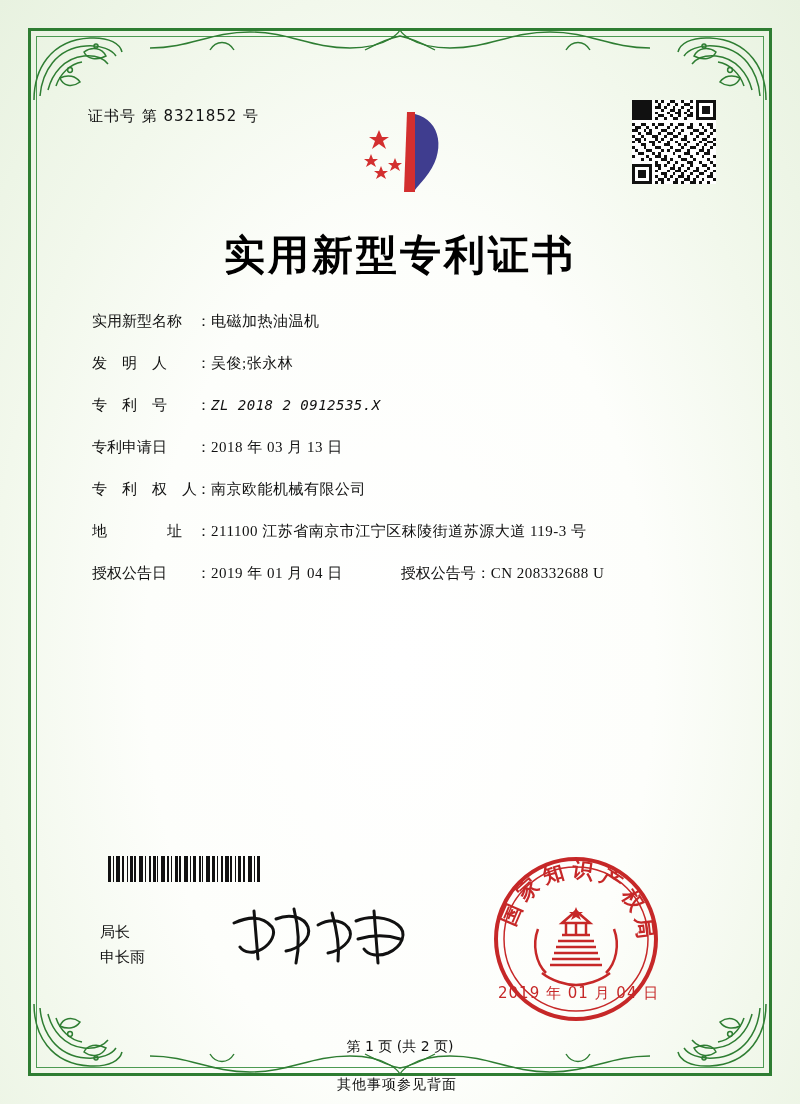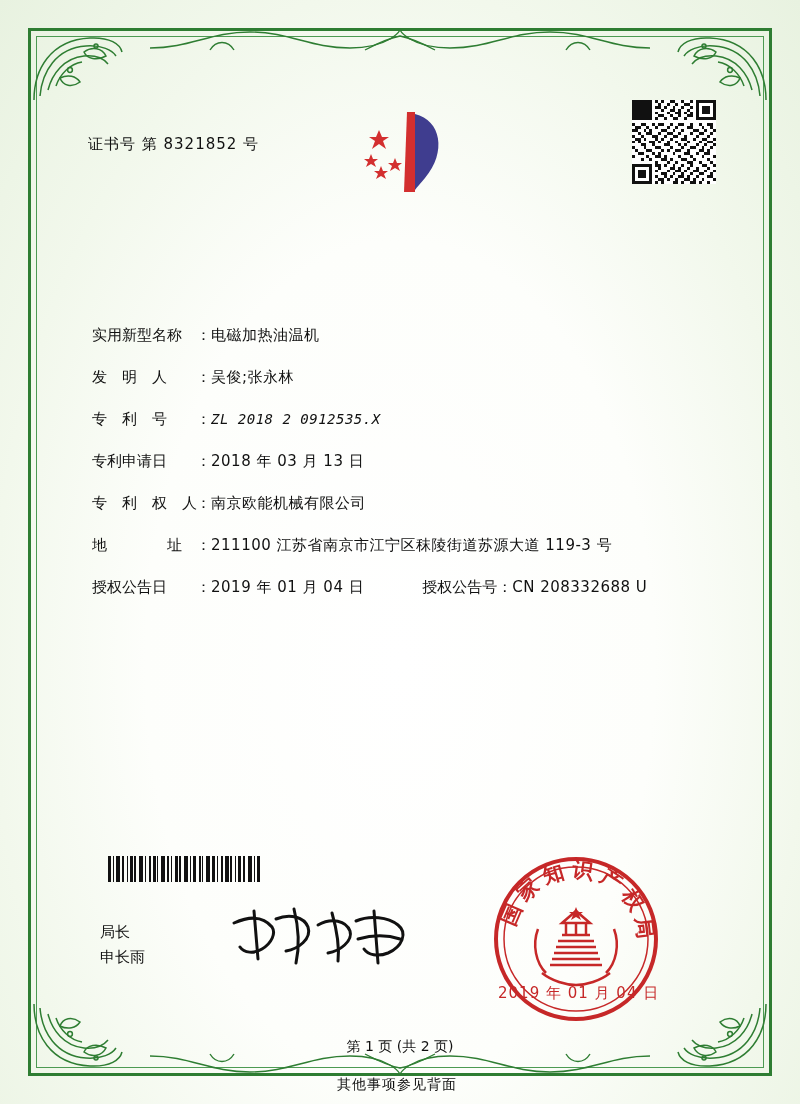--- a/index.html
+++ b/index.html
@@ -59,21 +59,20 @@
   .edge-bottom svg { width: 100%; height: 100%; display:block; transform: scaleY(-1); }
 
   
   .cert-no {
     position: absolute;
     left: 88px; top: 107px;
     font-size: 15px;
     letter-spacing: 1px;
     color: #111;
     white-space: nowrap;
-    margin-top: 28px;
   }
 
   .logo {
     position: absolute;
     left: 355px; top: 100px;
     width: 100px; height: 100px;
   }
   .logo svg { width: 100%; height: 100%; display:block; }
 
   .qr {
@@ -90,38 +89,38 @@
     font-family: "DejaVu Serif", "Liberation Serif", serif;
     font-weight: bold;
     font-size: 41px;
     letter-spacing: 3px;
     color: #000;
   }
 
   
   .fields {
     position: absolute;
-    left: 92px; top: 326px;
+    left: 92px; top: 312px;
     width: 620px;
     font-size: 15px;
     color: #111;
   }
   .field-row {
     display: flex;
     align-items: baseline;
     margin-bottom: 23px;
     white-space: nowrap;
   }
   .field-label {
     width: 104px;
     flex: 0 0 104px;
     letter-spacing: 0px;
   }
   .field-colon { flex: 0 0 12px; }
-  .field-value { letter-spacing: 0.5px; }
+  .field-value { letter-spacing: 0.5px; font-family: Liberation Serif, serif; }
   .field-value.mono {
     font-family: "DejaVu Sans Mono", "Liberation Mono", monospace;
     font-size: 14px;
     letter-spacing: 0.5px;
     font-style: italic;
   }
   .inline-second {
     margin-left: 58px;
   }
 
@@ -494,20 +493,21 @@
           <rect x="10" y="28" width="1" height="1"></rect>
           <rect x="14" y="28" width="2" height="1"></rect>
           <rect x="17" y="28" width="1" height="1"></rect>
           <rect x="20" y="28" width="2" height="1"></rect>
           <rect x="23" y="28" width="1" height="1"></rect>
           <rect x="26" y="28" width="1" height="1"></rect>
       </g>
     </svg>
   </div>
 
+  <div class="main-title">实用新型专利证书</div>
 
   <div class="fields">
 
     <div class="field-row">
       <span class="field-label">实用新型名称</span>
       <span class="field-colon">：</span>
       <span class="field-value">电磁加热油温机</span>
     </div>
 
     <div class="field-row">

